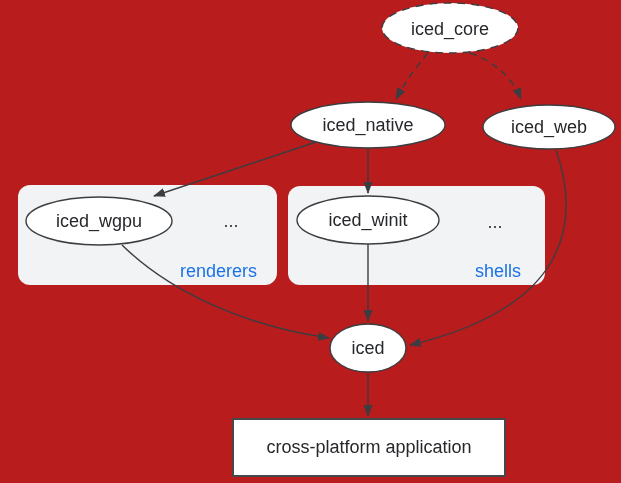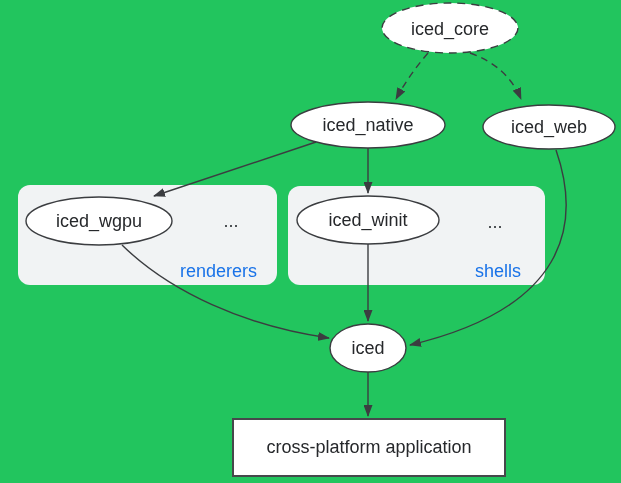--- a/index.html
+++ b/index.html
@@ -4,21 +4,21 @@
 <style>
   html, body {
     margin: 0;
     padding: 0;
     background: #ffffff;
   }
   .canvas {
     position: relative;
     width: 621px;
     height: 483px;
-    background: #22c55e;
+    background: #b91c1c;
     font-family: "Liberation Sans", sans-serif;
   }
   svg { display: block; }
   .edge {
     fill: none;
     stroke: #3b3d40;
     stroke-width: 1.4;
   }
   .edge.dashed { stroke-dasharray: 7 5; }
   .node-ellipse {

